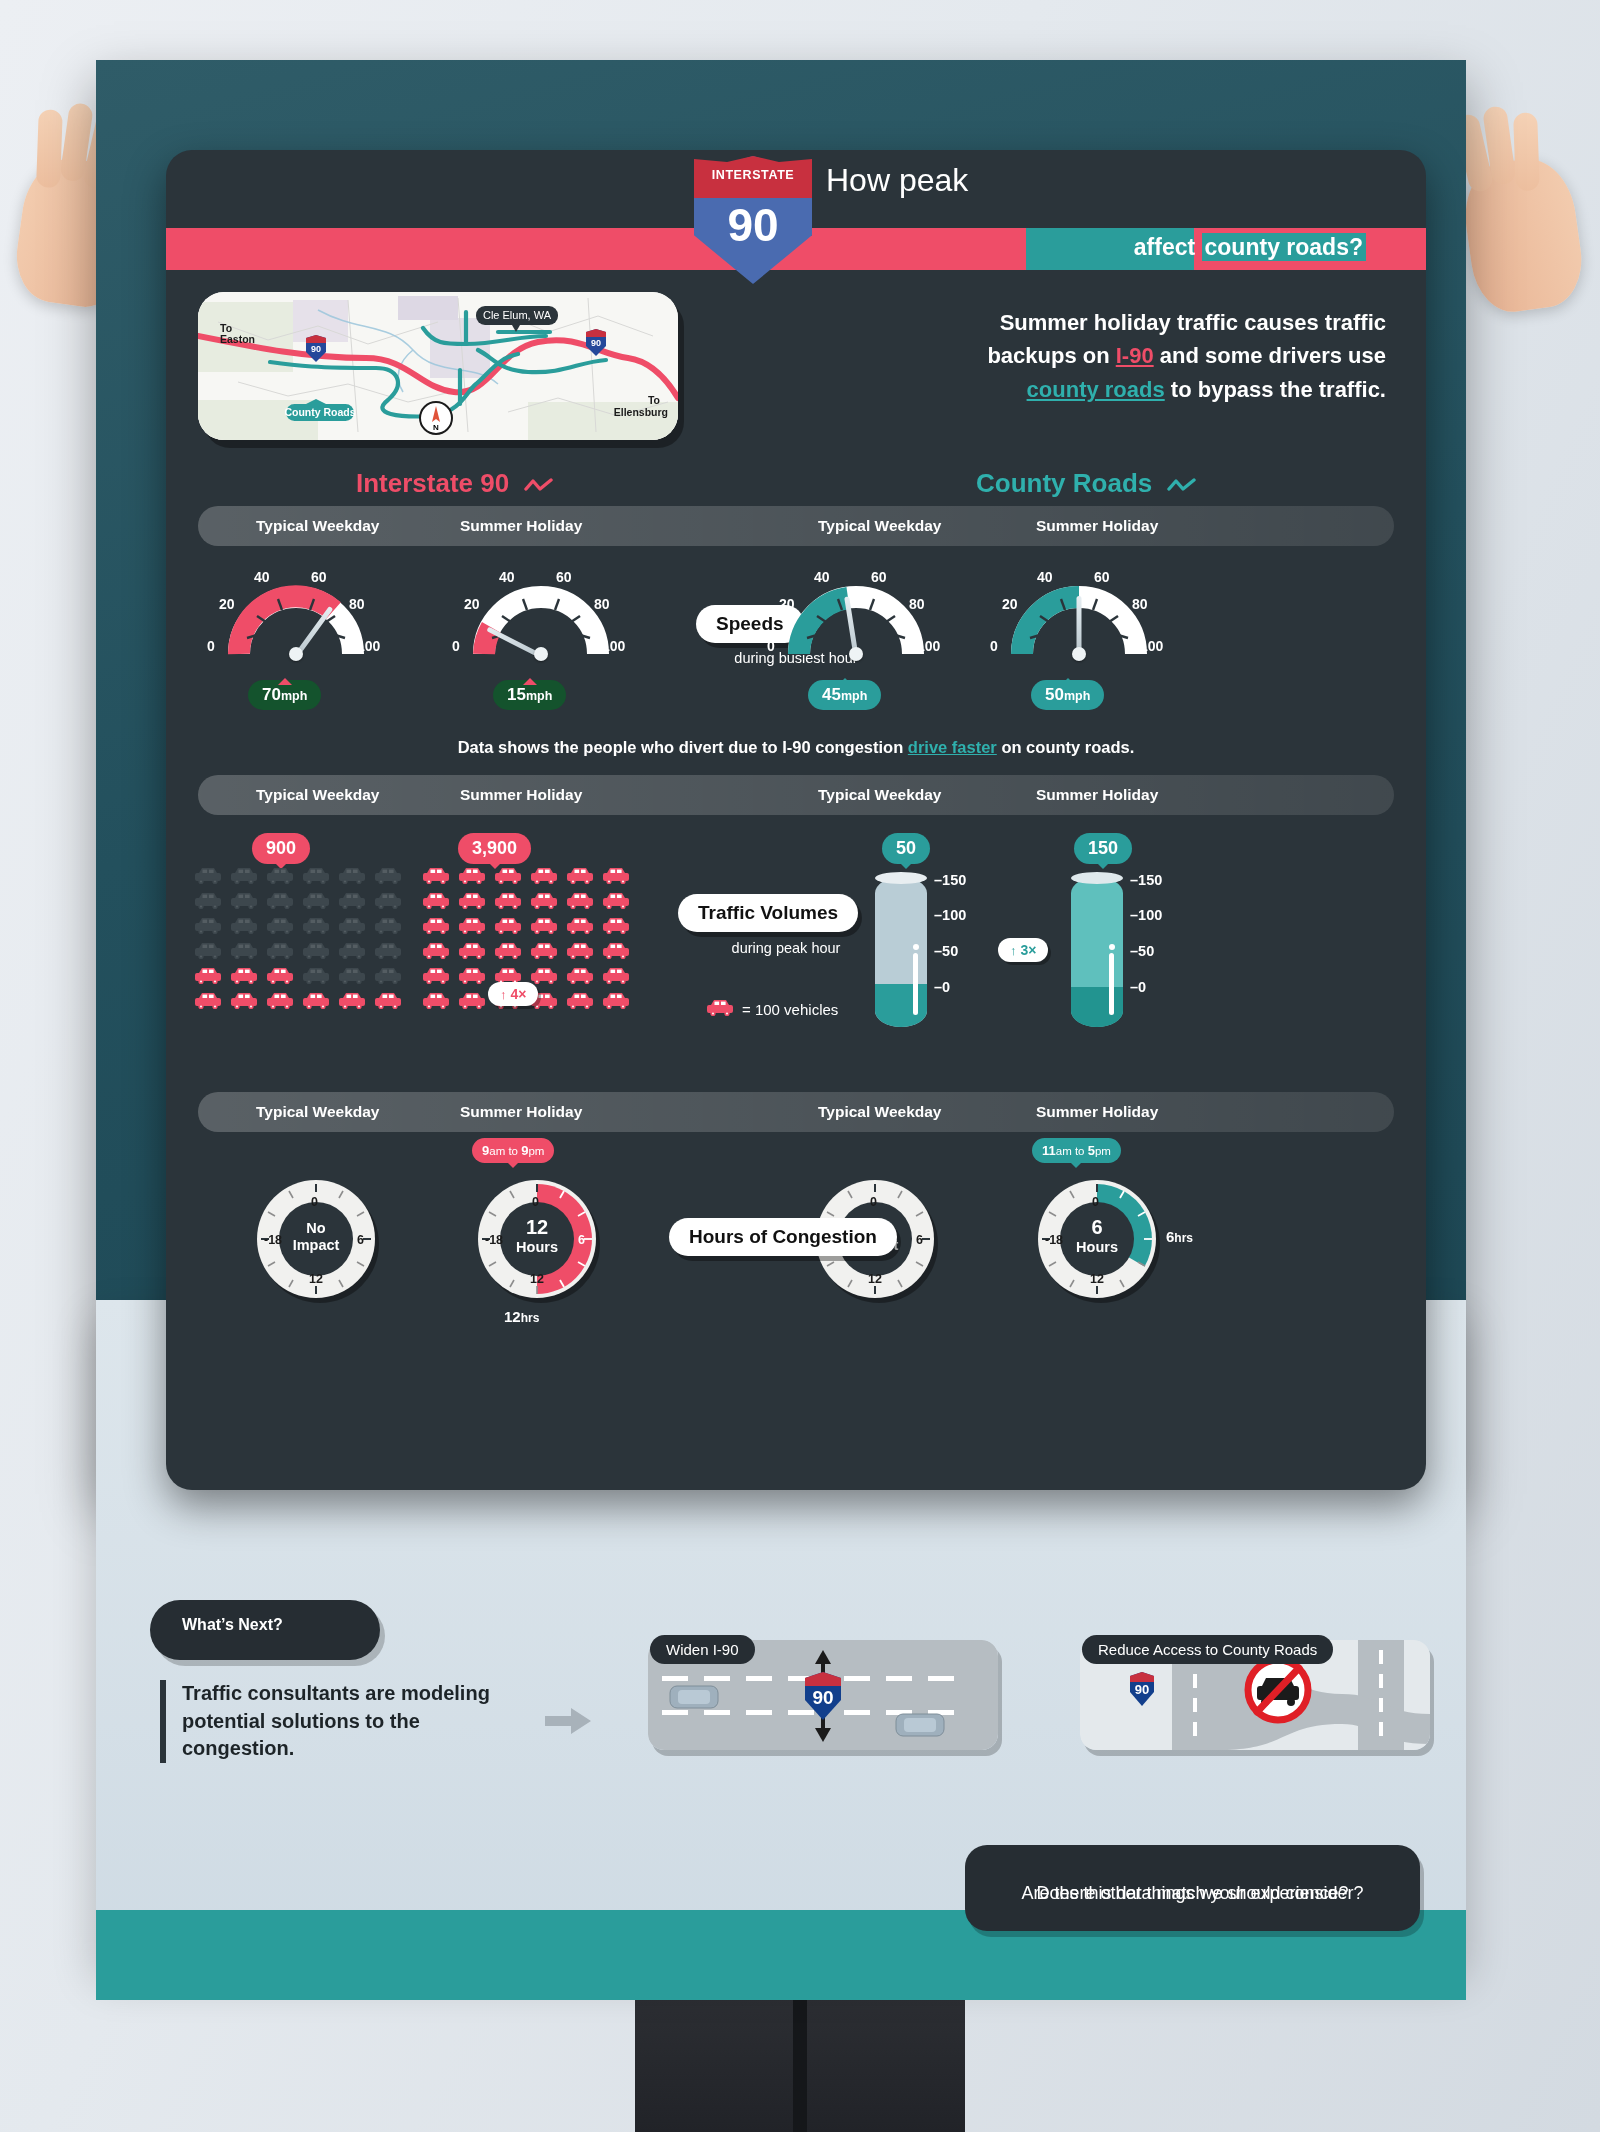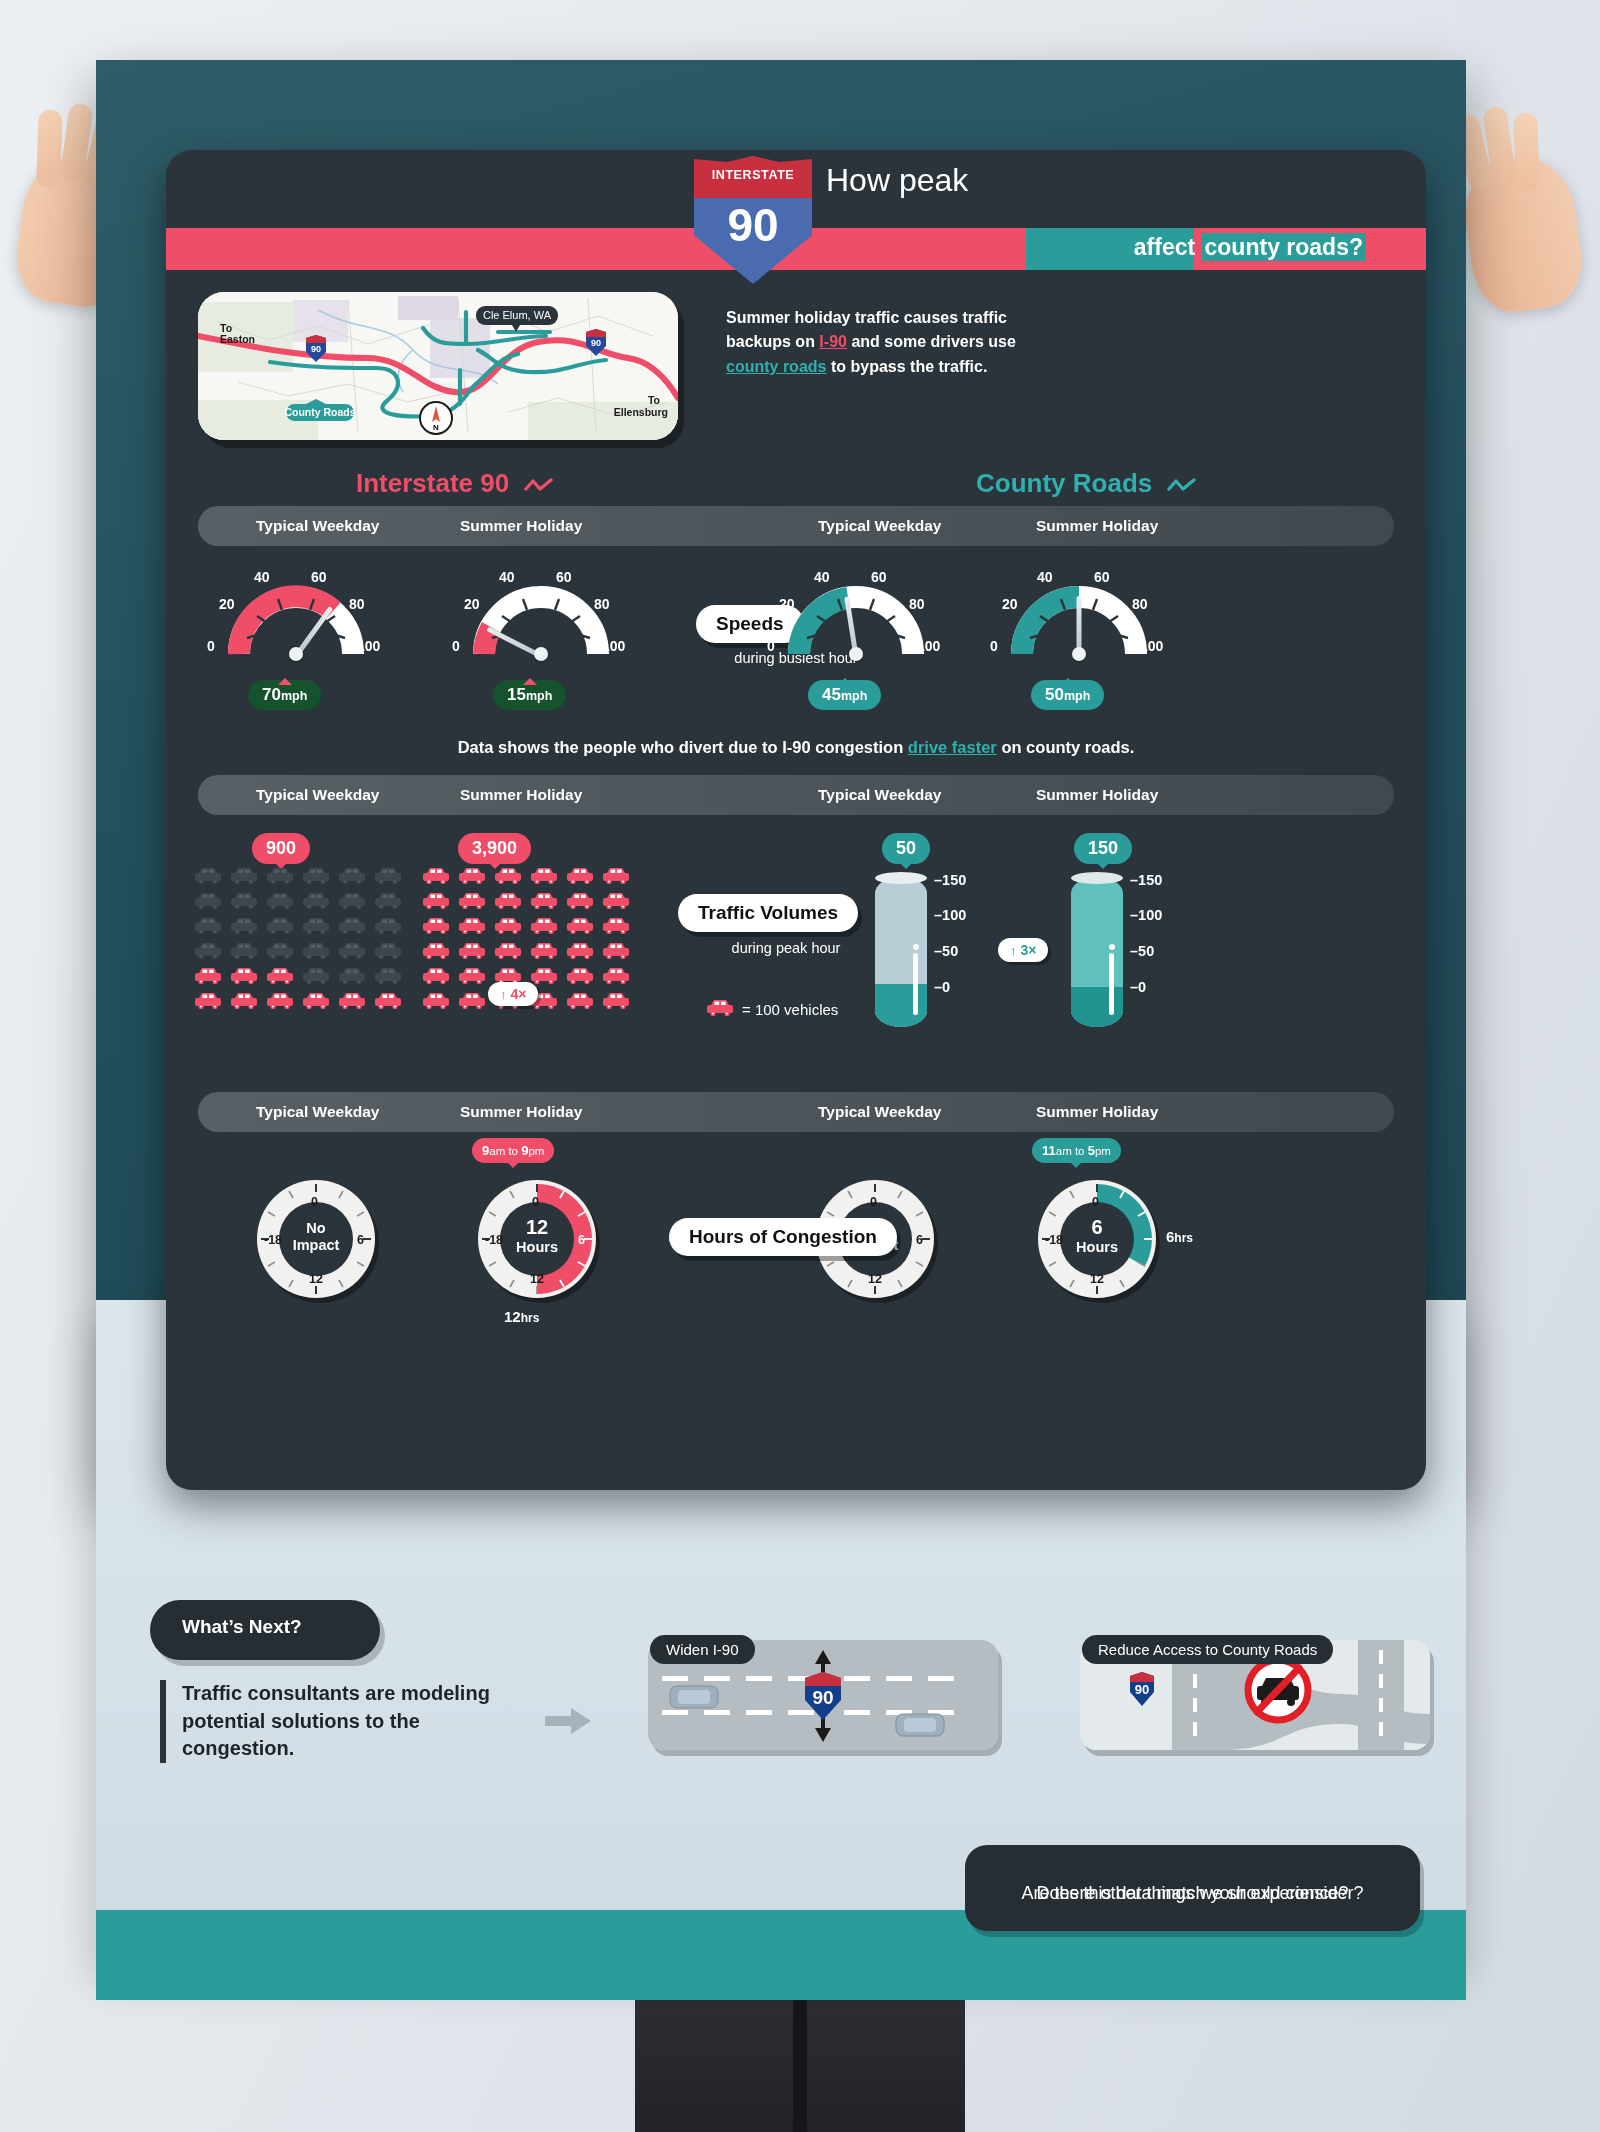--- a/index.html
+++ b/index.html
@@ -48,22 +48,22 @@
      font-size:46px;font-weight:bold;line-height:1;}
   .hdr-t1{position:absolute;left:660px;top:12px;color:#fff;font-size:32px;font-weight:normal;}
   .hdr-t2{position:absolute;left:660px;top:40px;color:#fff;font-size:47px;font-weight:bold;letter-spacing:-1px;}
   .hdr-t3{position:absolute;right:60px;top:84px;color:#fff;font-size:23px;font-weight:bold;}
   .hdr-t3 .hl{background:#2a9d9b;padding:1px 3px;}
 
   
   .maprow{position:absolute;left:0;right:0;top:142px;height:160px;}
   .mapbox{position:absolute;left:32px;top:0;width:480px;height:148px;border-radius:26px;
     background:#f7f7f4;box-shadow:6px 8px 0 rgba(0,0,0,.35);overflow:hidden;}
-  .intro{position:absolute;left:560px;top:14px;right:40px;color:#fff;font-size:16px;font-weight:bold;
-    line-height:1.52;text-align:left;}
+  .intro{position:absolute;left:560px;top:14px;right:40px;color:#fff;font-size:22px;font-weight:bold;
+    line-height:1.52;text-align:right;}
   .intro .red{color:#ef4d68;text-decoration:underline;}
   .intro .teal{color:#2fb0ad;text-decoration:underline;}
 
   
   .sec-title{position:absolute;font-size:26px;font-weight:bold;}
   .sec-title.i90{left:190px;top:318px;color:#ef4d68;}
   .sec-title.cr{left:810px;top:318px;color:#2fb0ad;}
   .zig{display:inline-block;margin-left:8px;}
 
   .colbar{position:absolute;left:32px;right:32px;height:40px;border-radius:20px;
@@ -124,21 +124,21 @@
   .clock .ctr{position:absolute;left:0;right:0;top:40px;text-align:center;color:#fff;font-size:14.5px;
      font-weight:bold;line-height:1.15;}
   .clock .ctr .big{font-size:20px;}
   .cl-num{position:absolute;color:#1b1b1b;font-size:12.5px;font-weight:bold;}
   .hrs-note{position:absolute;color:#fff;font-size:15px;font-weight:bold;}
   .hrs-note .u{font-size:12px;}
 
   
   .wn-pill{position:absolute;left:150px;top:1600px;width:230px;height:60px;border-radius:30px;background:#262d33;
      box-shadow:5px 6px 0 rgba(0,0,0,.2);}
-  .wn-pill span{position:absolute;left:32px;top:16px;color:#fff;font-size:19px;font-weight:bold;}
+  .wn-pill span{position:absolute;left:32px;top:16px;color:#fff;font-size:16px;font-weight:bold;}
   .wn-text{position:absolute;left:160px;top:1680px;width:330px;color:#1d2428;font-size:20px;font-weight:bold;
      line-height:1.38;border-left:6px solid #2b343a;padding-left:16px;}
   .arrow{position:absolute;left:545px;top:1708px;width:46px;height:26px;}
   .sol{position:absolute;border-radius:16px;box-shadow:4px 6px 0 rgba(0,0,0,.22);overflow:hidden;}
   .sol-tag{position:absolute;background:#262d33;color:#fff;border-radius:16px;padding:6px 16px;font-size:15px;z-index:5;margin-top:7px;}
   .qbox{position:absolute;left:965px;top:1845px;width:455px;height:86px;border-radius:22px;background:#262d33;
      box-shadow:4px 6px 0 rgba(0,0,0,.22);}
   .qbox span{position:absolute;left:0;right:0;top:18px;text-align:center;color:#fff;font-size:18px;line-height:1.4;}
 </style>
 </head>

